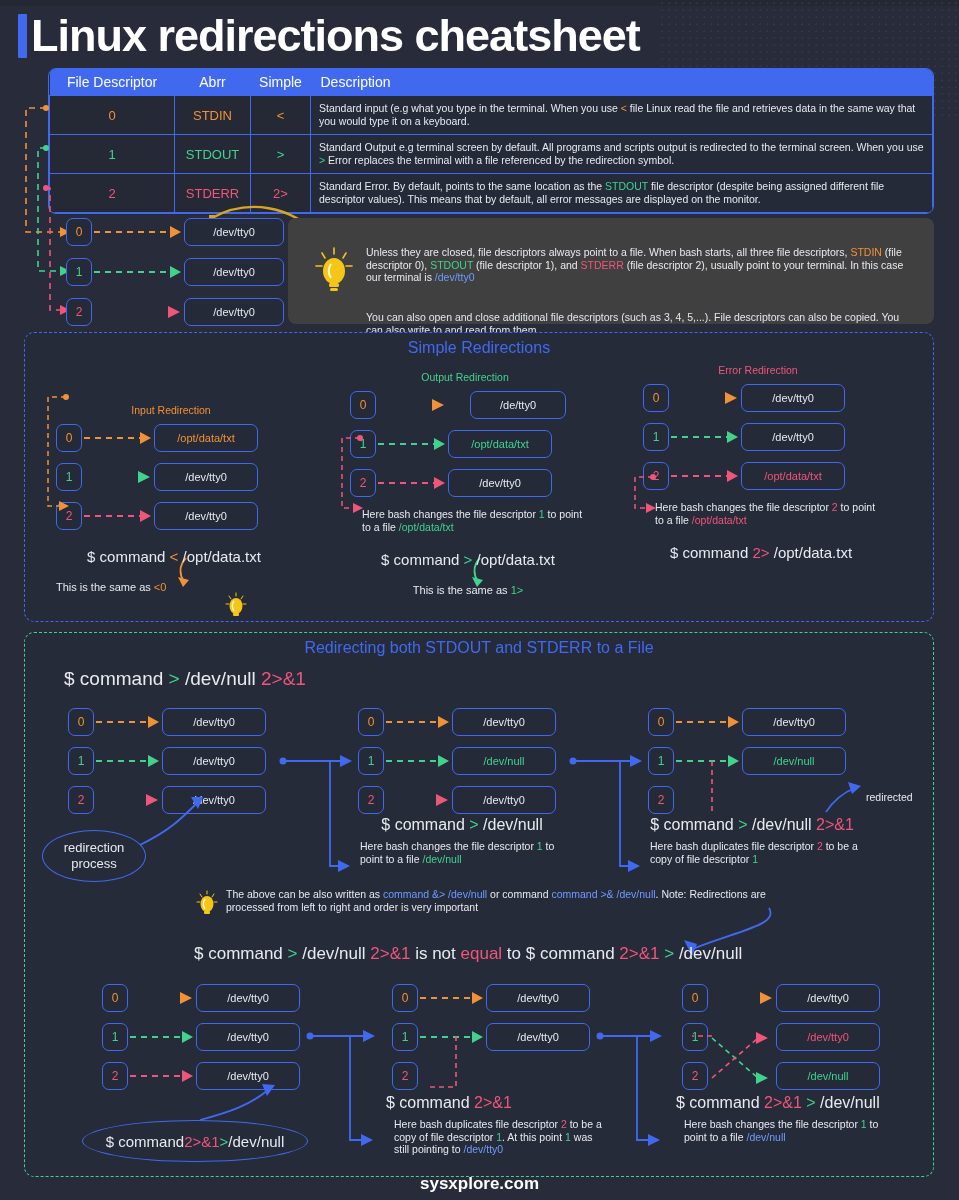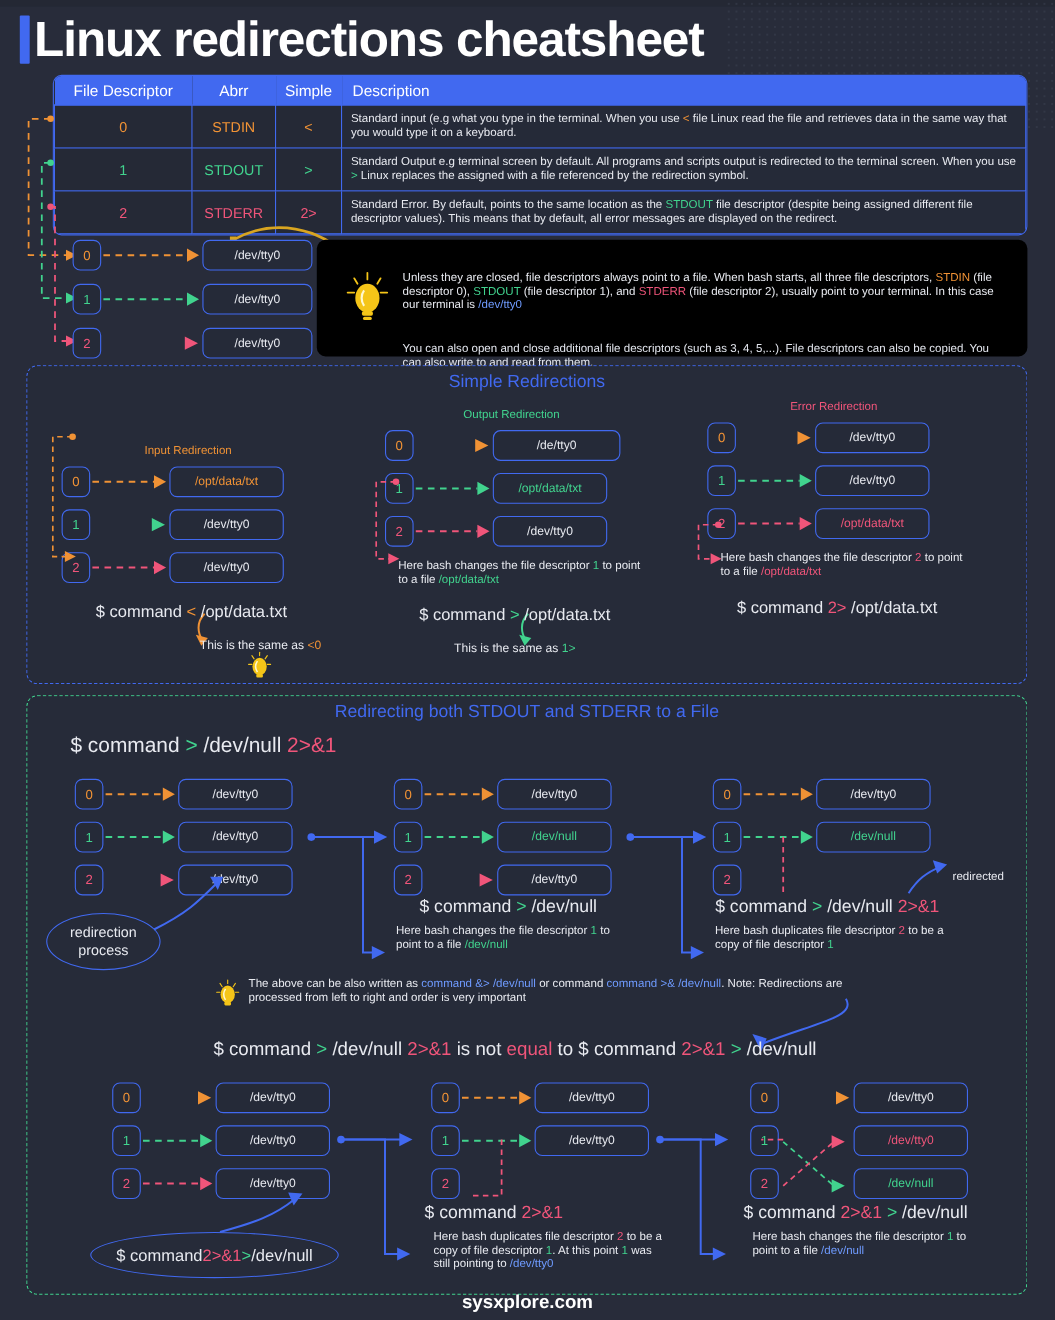--- a/index.html
+++ b/index.html
@@ -83,27 +83,27 @@
         <tr>
           <td class="c" style="color:#f09235">0</td>
           <td class="c" style="color:#f09235">STDIN</td>
           <td class="c" style="color:#f09235">&lt;</td>
           <td class="d"><span style="color: rgb(232, 234, 240);">Standard input (e.g what you type in the terminal. When you use </span><span style="color: rgb(240, 146, 53);">&lt;</span><span style="color: rgb(232, 234, 240);"> file Linux read the file and retrieves data in the same way that  you would type it on a keyboard.</span></td>
         </tr>
         <tr>
           <td class="c" style="color:#41d38e">1</td>
           <td class="c" style="color:#41d38e">STDOUT</td>
           <td class="c" style="color:#41d38e">&gt;</td>
-          <td class="d"><span style="color: rgb(232, 234, 240);">Standard Output e.g terminal screen by default. All programs and scripts output is redirected to the terminal screen. When you use </span><span style="color: rgb(65, 211, 142);">&gt;</span><span style="color: rgb(232, 234, 240);">  Linux replaces the assigned with a file referenced by the redirection symbol.</span></td>
+          <td class="d"><span style="color: rgb(232, 234, 240);">Standard Output e.g terminal screen by default. All programs and scripts output is redirected to the terminal screen. When you use </span><span style="color: rgb(65, 211, 142);">&gt;</span><span style="color: rgb(232, 234, 240);">  Error replaces the terminal with a file referenced by the redirection symbol.</span></td>
         </tr>
         <tr>
           <td class="c" style="color:#f0557a">2</td>
           <td class="c" style="color:#f0557a">STDERR</td>
           <td class="c" style="color:#f0557a">2&gt;</td>
-          <td class="d"><span style="color: rgb(232, 234, 240);">Standard Error. By default, points to the same location as the </span><span style="color: rgb(65, 211, 142);">STDOUT</span><span style="color: rgb(232, 234, 240);"> file descriptor (despite being assigned different file descriptor values). This means that by default, all error messages are displayed on the redirect.</span></td>
+          <td class="d"><span style="color: rgb(232, 234, 240);">Standard Error. By default, points to the same location as the </span><span style="color: rgb(65, 211, 142);">STDOUT</span><span style="color: rgb(232, 234, 240);"> file descriptor (despite being assigned different file descriptor values). This means that by default, all error messages are displayed on the monitor.</span></td>
         </tr>
       </tbody>
   </table>
 </div>
 
 <svg width="959" height="1200">
 
   <circle cx="46" cy="108" r="3" fill="#f09235"></circle>
   <path d="M46,108 H26 V232 H62" stroke="#f09235" stroke-width="1.6" fill="none" stroke-dasharray="6 5"></path>
   <path d="M58,232 l10,0 m-10,-4 l0,8 z" fill="#f09235"></path>
@@ -151,21 +151,21 @@
             <svg width="92" height="14" style="position:static;display:block">
               <polygon points="76,1 88,7 76,13" fill="#f0557a"></polygon>
             </svg>
           </div>
           <div class="fdbox fdfile" style="width: 100px; color: rgb(232, 234, 240);">/dev/tty0</div>
         </div>
       </div>
     </div>
 </div>
 
-<div class="abs" style="left:288px;top:218px;width:646px;height:106px;background:#000000;border-radius:8px;">
+<div class="abs" style="left:288px;top:218px;width:646px;height:106px;background:#404040;border-radius:8px;">
   <div class="abs" style="left:26px;top:28px;">
     <svg width="40" height="52" style="position:static">
       <g stroke="#f5c518" stroke-width="1.6" stroke-linecap="round">
         <line x1="20" y1="2" x2="20" y2="8"></line>
           <line x1="8" y1="7" x2="11" y2="12"></line>
         <line x1="32" y1="7" x2="29" y2="12"></line>
           <line x1="2" y1="20" x2="8" y2="20"></line>
         <line x1="38" y1="20" x2="32" y2="20"></line>
       </g>
       <ellipse cx="20" cy="25" rx="11" ry="13" fill="#f5c518"></ellipse>
@@ -213,37 +213,37 @@
           <div style="width: 72px; display: flex; justify-content: center;">
             <svg width="72" height="14" style="position:static;display:block">
               <line x1="2" y1="7" x2="58" y2="7" stroke="#f0557a" stroke-width="1.8" stroke-dasharray="6 5"></line>
               <polygon points="58,1 69,7 58,13" fill="#f0557a"></polygon>
             </svg>
           </div>
           <div class="fdbox fdfile" style="width: 104px; color: rgb(232, 234, 240);">/dev/tty0</div>
         </div>
       </div>
       <div class="cmd" style="margin-top: 18px; text-align: center; width: 236px;"><span style="color: rgb(232, 234, 240);">$ command </span><span style="color: rgb(240, 146, 53);">&lt;</span><span style="color: rgb(232, 234, 240);"> /opt/data.txt</span></div>
-      <div style="margin-top: 16px; text-align: right; width: 236px; font-size: 11px;"><span>This is the same as</span> <span style="color:#f09235">&lt;0</span></div>
+      <div style="margin-top: 16px; text-align: left; width: 236px; font-size: 11px;"><span>This is the same as</span> <span style="color:#f09235">&lt;0</span></div>
     </div>
     <div class="abs" style="left: 458px; top: 556px;"><svg width="40" height="32" style="position:static">
         <path d="M22,2 C14,10 16,20 20,26" stroke="#41d38e" stroke-width="1.8" fill="none"></path>
         <polygon points="14,21 25,24 19,31" fill="#41d38e"></polygon>
       </svg></div>
     <div class="abs" style="left: 350px; top: 371px; width: 290px;">
       <div class="colhead" style="color: rgb(65, 211, 142); width: 230px;">Output Redirection</div>
       <div style="margin-top: 8px;">
         <div style="display: flex; align-items: center; margin-bottom: 11px;">
           <div class="fdbox fdnum" style="width: 26px; color: rgb(240, 146, 53);">0</div>
           <div style="width: 72px; display: flex; justify-content: center;">
             <svg width="72" height="14" style="position:static;display:block">
               <polygon points="56,1 68,7 56,13" fill="#f09235"></polygon>
             </svg>
           </div>
-          <div class="fdbox fdfile" style="width: 116px; color: rgb(232, 234, 240);">/de/tty0</div>
+          <div class="fdbox fdfile" style="width: 96px; color: rgb(232, 234, 240); margin-left: 22px;">/de/tty0</div>
         </div>
         <div style="display: flex; align-items: center; margin-bottom: 11px;">
           <div class="fdbox fdnum" style="width: 26px; color: rgb(65, 211, 142);">1</div>
           <div style="width: 72px; display: flex; justify-content: center;">
             <svg width="72" height="14" style="position:static;display:block">
               <line x1="2" y1="7" x2="58" y2="7" stroke="#41d38e" stroke-width="1.8" stroke-dasharray="6 5"></line>
               <polygon points="58,1 69,7 58,13" fill="#41d38e"></polygon>
             </svg>
           </div>
           <div class="fdbox fdfile" style="width: 104px; color: rgb(65, 211, 142);">/opt/data/txt</div>

